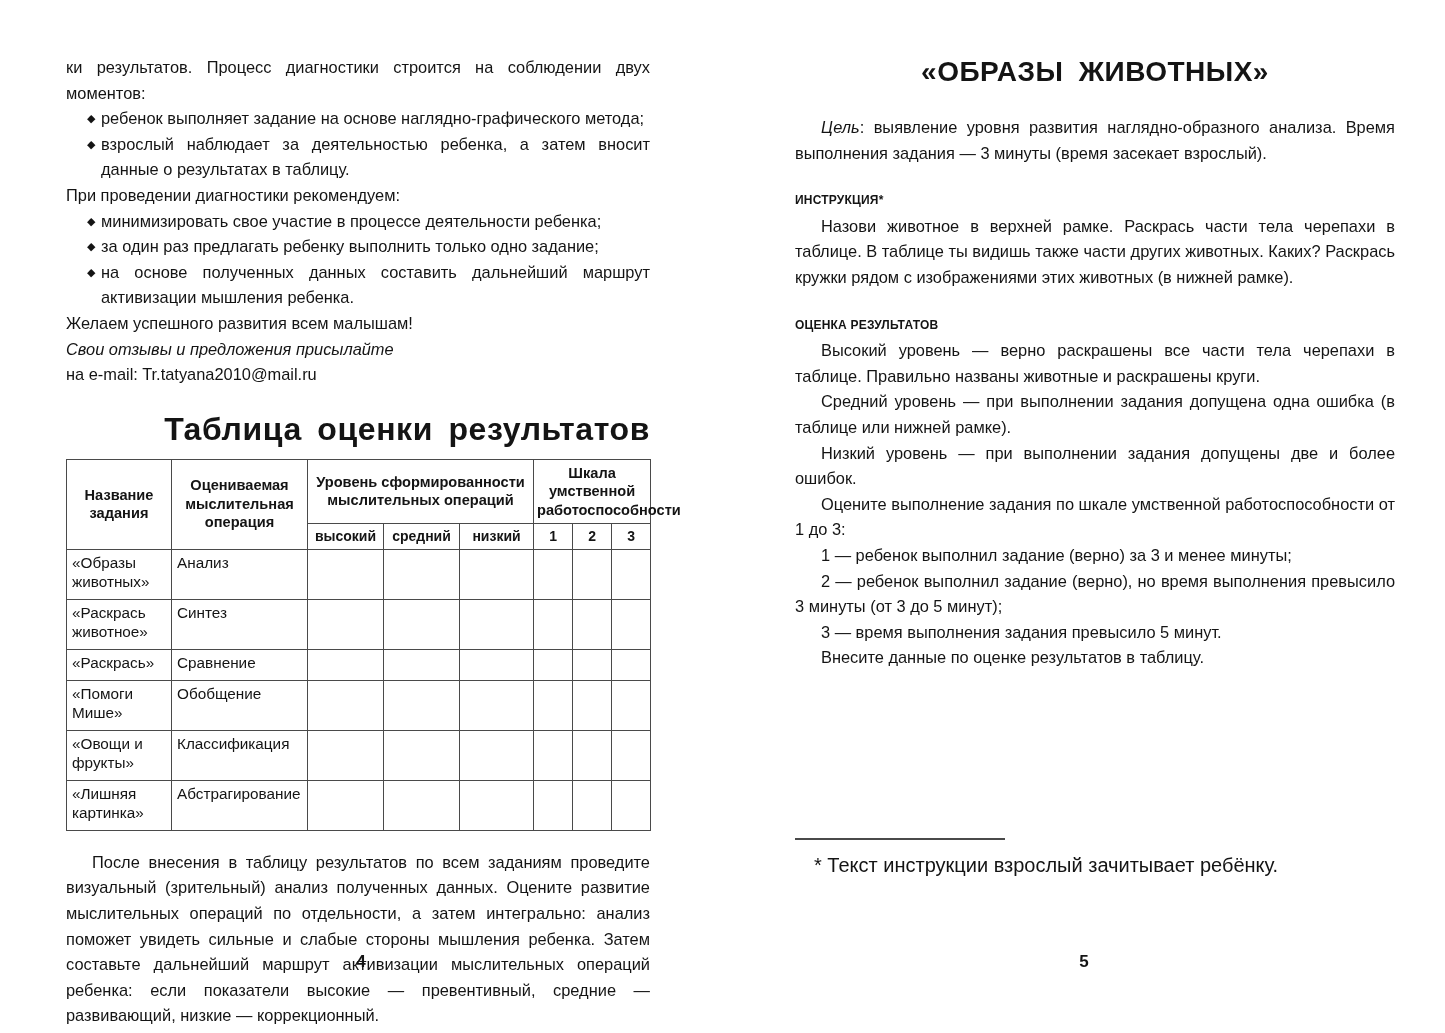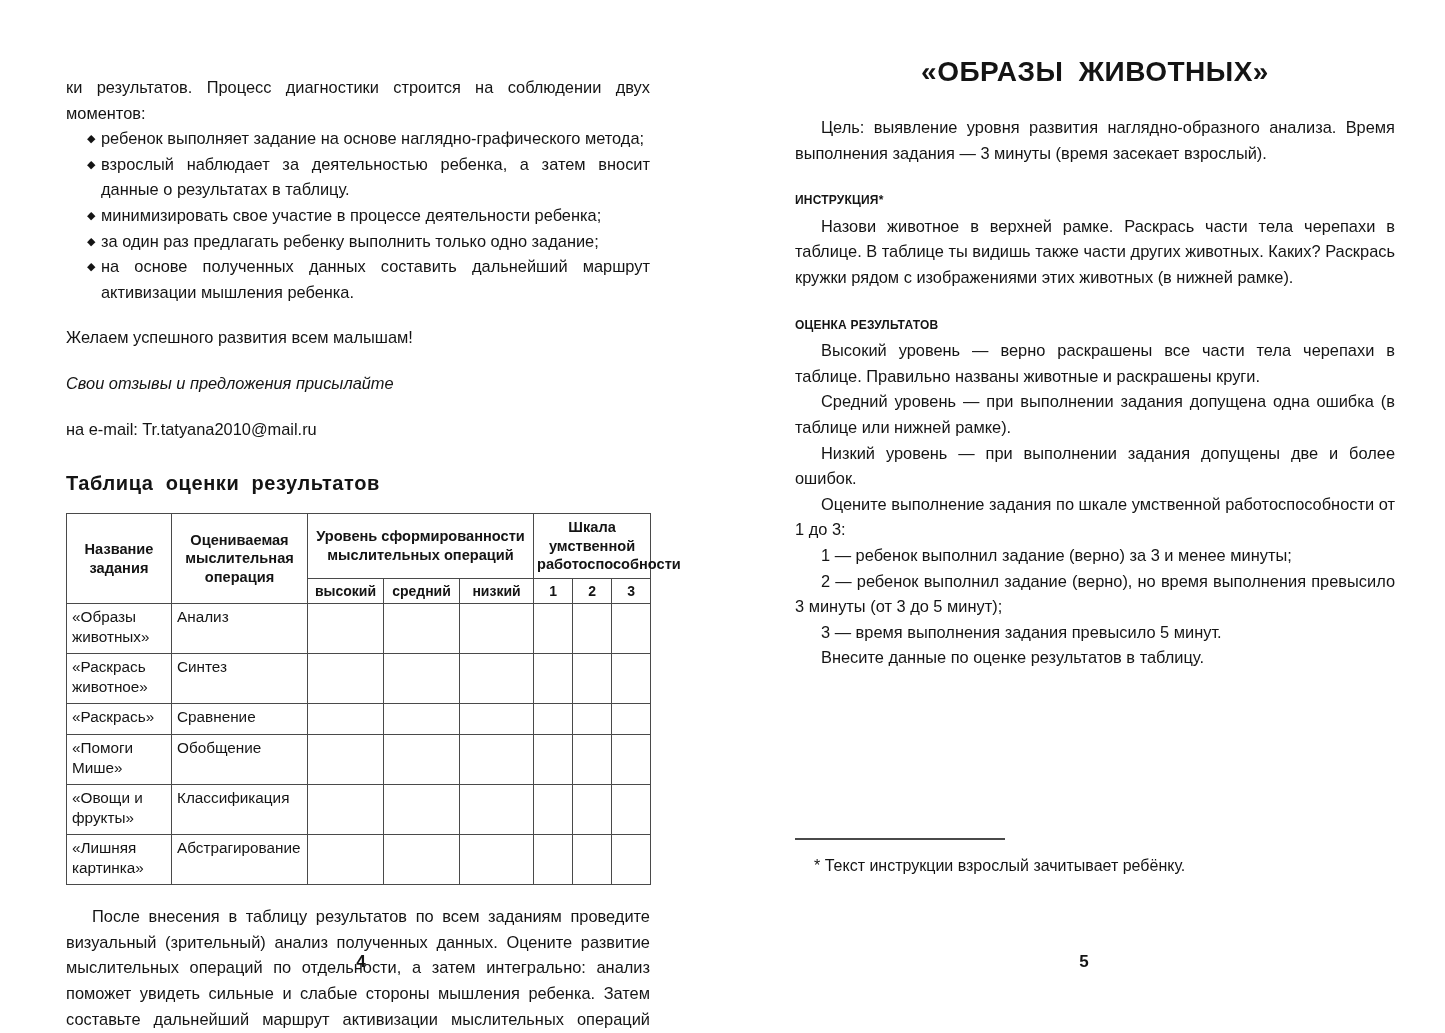--- a/index.html
+++ b/index.html
@@ -35,23 +35,23 @@
   
   p {
     margin: 0;
     font-size: 16.4px;
     line-height: 25.6px;
     text-align: justify;
     text-justify: inter-word;
     hyphens: manual;
   }
   p.indent { text-indent: 26px; }
-  p.noindent { text-indent: 0; margin-top: 20px; }
+  p.noindent { text-indent: 0; }
   .b { font-weight: normal; }
-  .i { }
+  .i { font-style: italic; }
 
   
   ul.bullets {
     margin: 0;
     padding: 0;
     list-style: none;
   }
   ul.bullets li {
     position: relative;
     padding-left: 35px;
@@ -63,22 +63,22 @@
     position: absolute;
     left: 21px;
     top: 0;
     font-size: 11px;
     line-height: 25.6px;
   }
 
   
   .table-title {
     margin: 24px 0 13px 0;
-    text-align: left;
-    font-size: 20px;
+    text-align: right;
+    font-size: 32px;
     font-weight: bold;
     letter-spacing: 0.6px;
     word-spacing: 6px;
     line-height: 34px;
   }
 
   
   table.results {
     border-collapse: collapse;
     width: 584px;
@@ -138,21 +138,21 @@
     top: 838px;
     width: 560px;
   }
   .footnote-rule {
     width: 210px;
     height: 2px;
     background: #4a4a4a;
     margin: 0 0 14px 0;
   }
   .footnote-text {
-    font-size: 16px;
+    font-size: 20px;
     line-height: 23px;
     text-align: left;
     margin-left: 19px;
   }
 
   
   .folio {
     position: absolute;
     top: 952px;
     width: 100%;
@@ -174,20 +174,21 @@
       <li>
         <span class="diamond">◆</span>
         <span>ребенок выполняет задание на основе наглядно-графического метода;</span>
       </li>
       <li>
         <span class="diamond">◆</span>
         <span>взрослый наблюдает за деятельностью ребенка, а затем вносит данные о результатах в таблицу.</span>
       </li>
     </ul>
 
+    <p class="noindent">При проведении диагностики рекомендуем:</p>
 
     <ul class="bullets">
       <li>
         <span class="diamond">◆</span>
         <span>минимизировать свое участие в процессе деятельности ребенка;</span>
       </li>
       <li>
         <span class="diamond">◆</span>
         <span>за один раз предлагать ребенку выполнить только одно задание;</span>
       </li>

